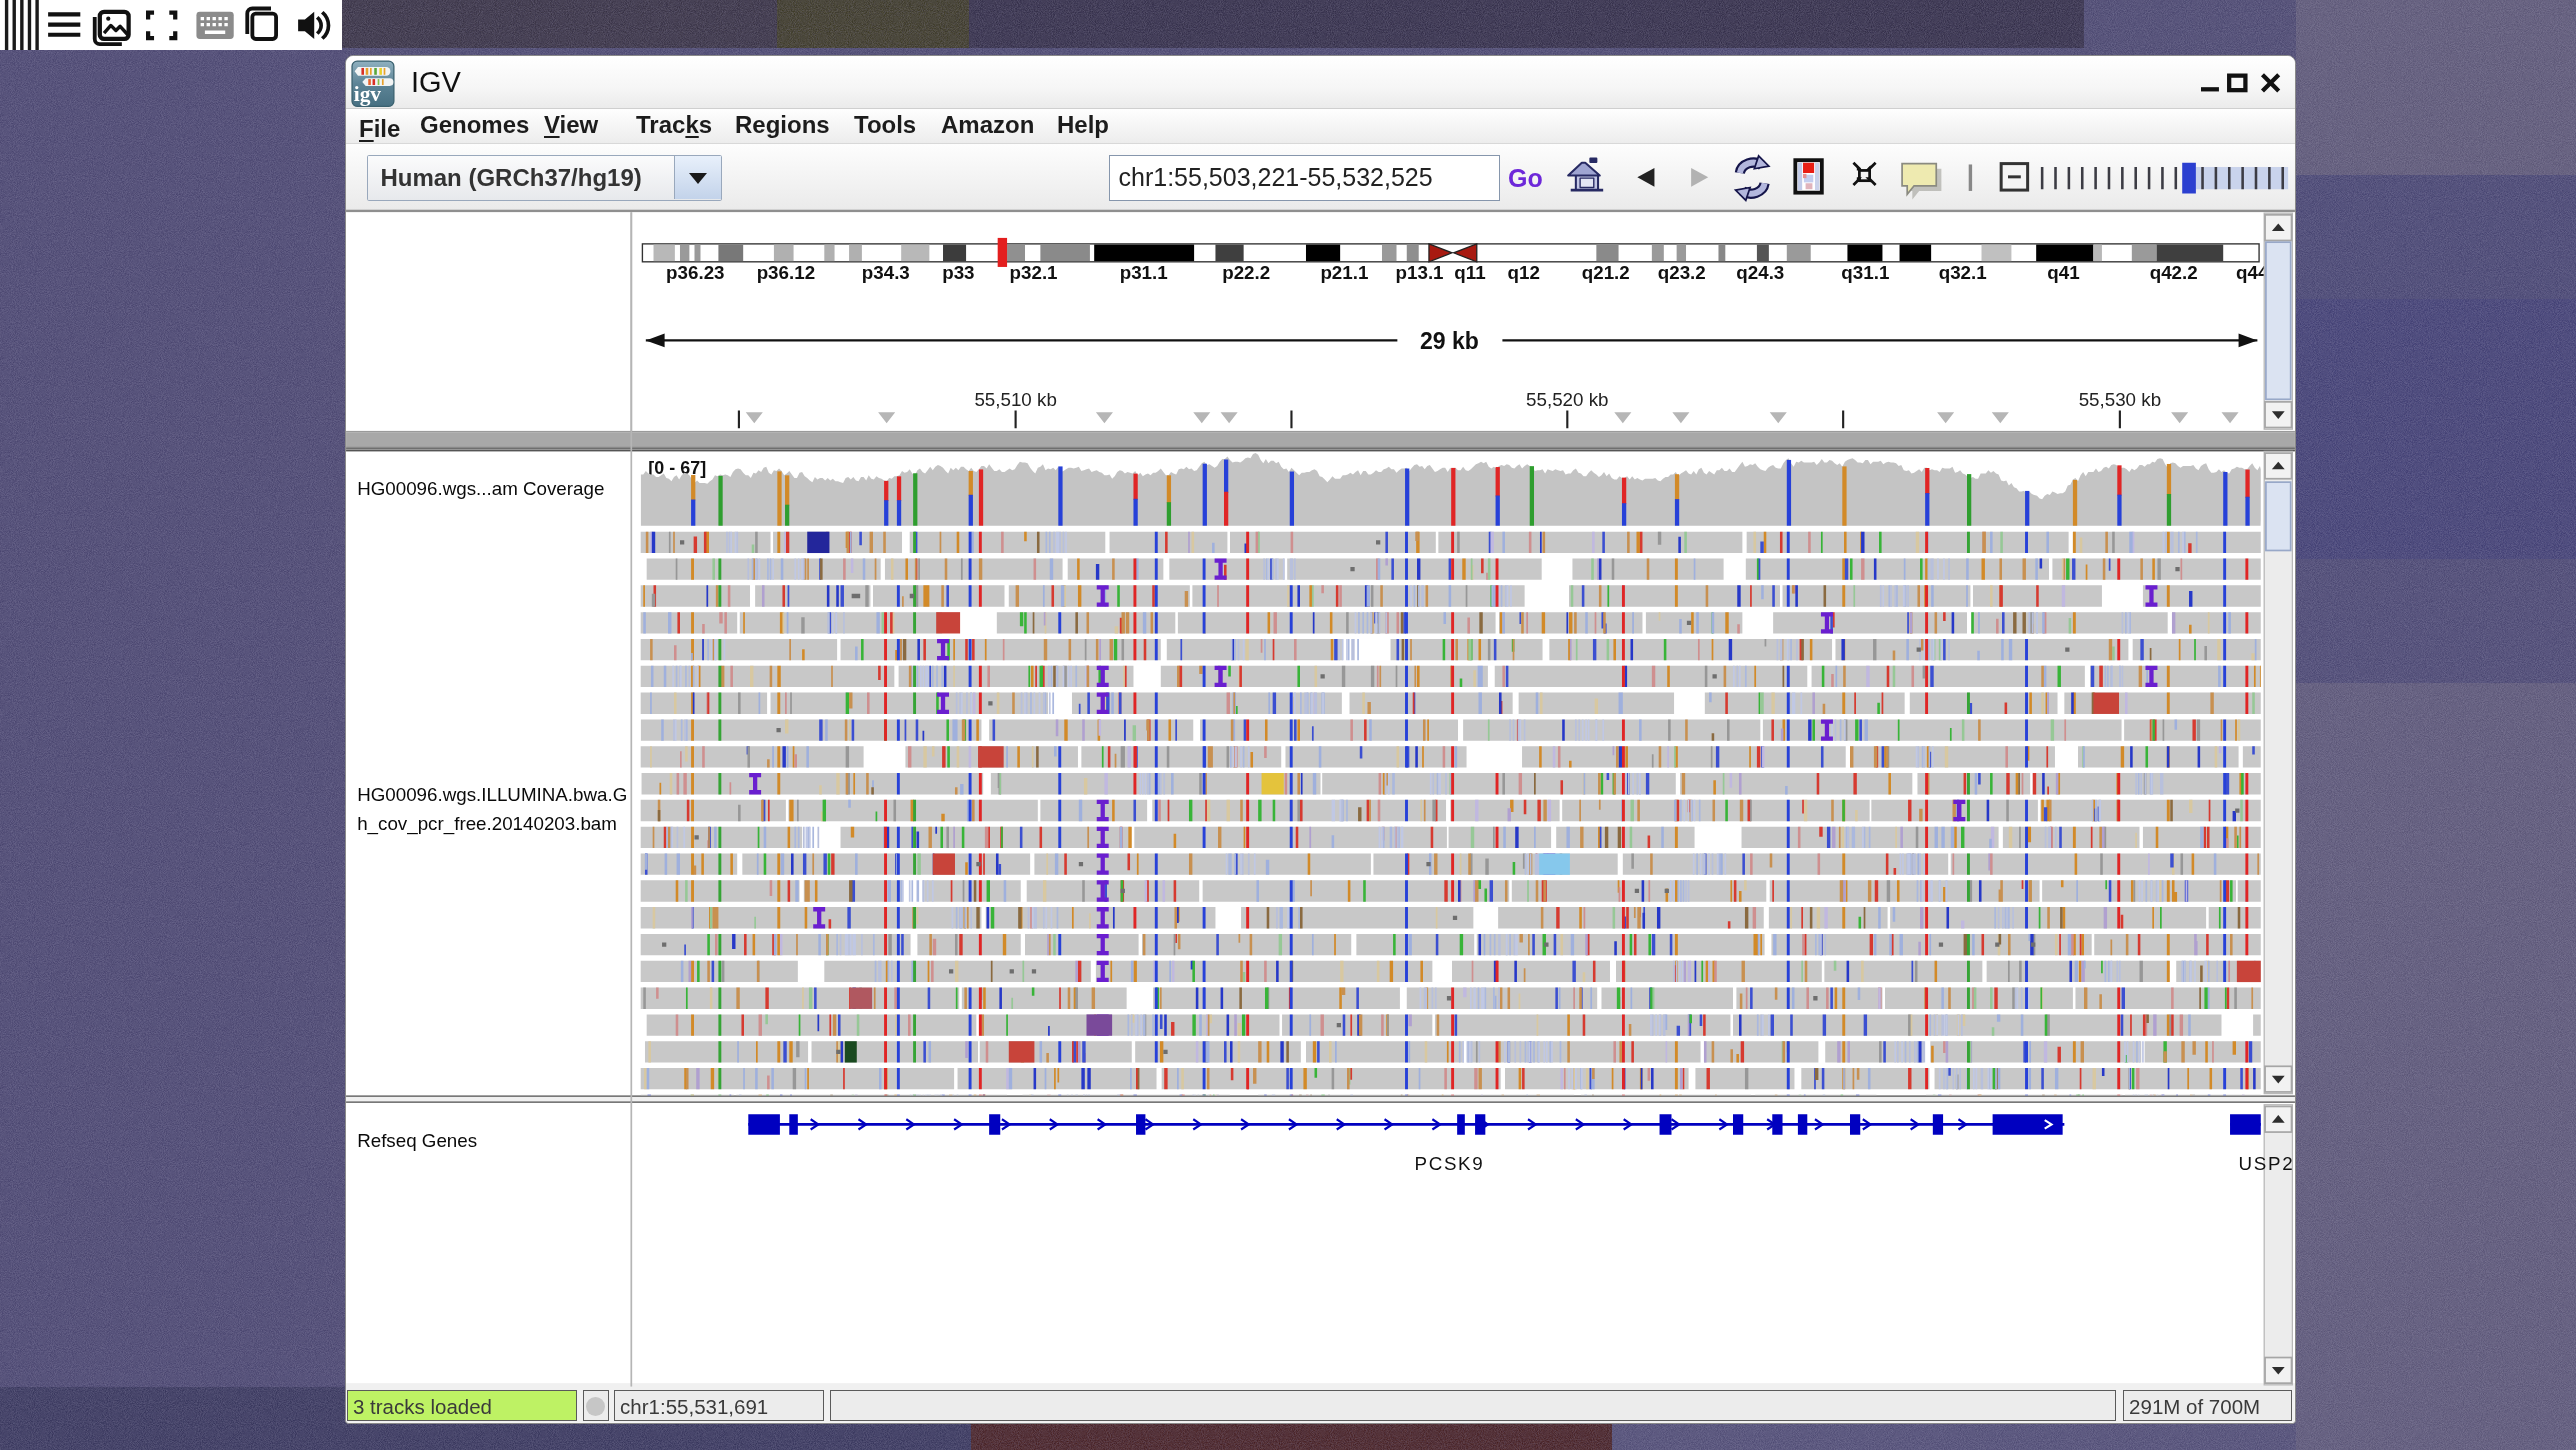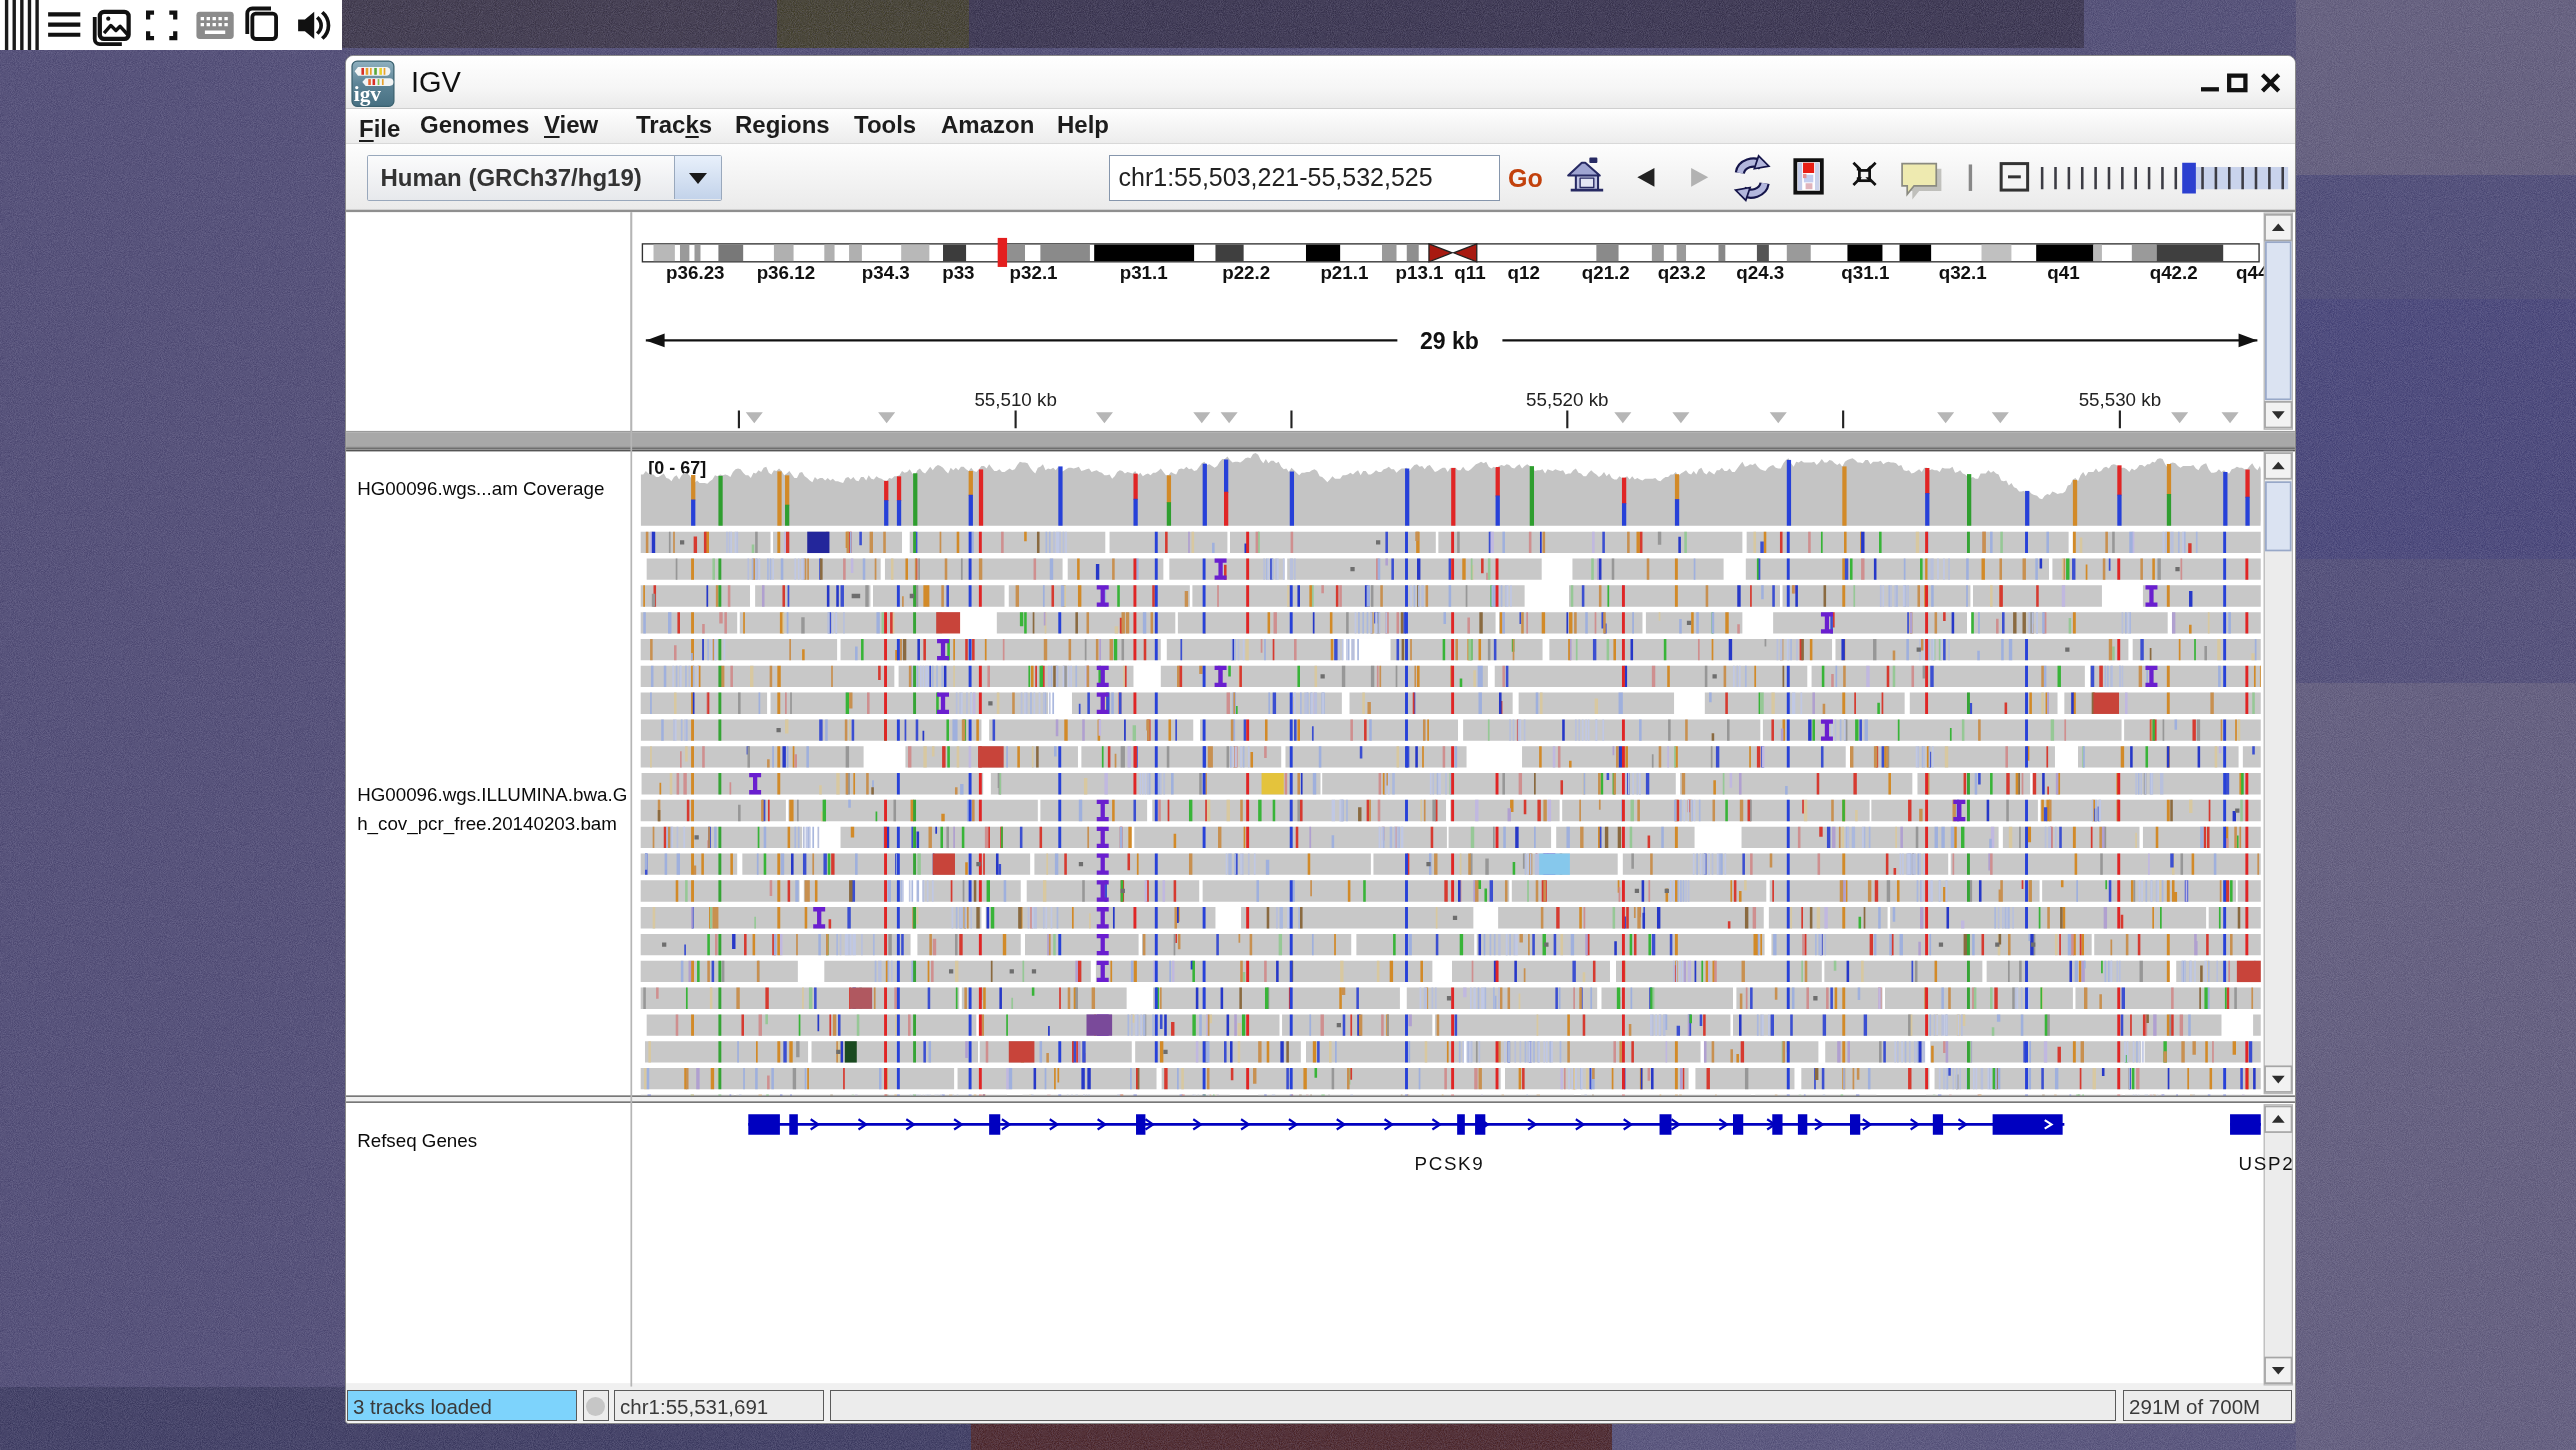--- a/index.html
+++ b/index.html
@@ -80,22 +80,22 @@
  border:1.7px solid #99a8bc;border-radius:1.7px;background:linear-gradient(#fbfbfc,#e7e9ec);box-sizing:border-box">
  <div style="position:absolute;left:12px;top:0;height:43px;line-height:43px;font-size:24px;font-weight:bold;color:#333">Human (GRCh37/hg19)</div>
  <div style="position:absolute;right:0;top:0;width:46px;height:43px;background:linear-gradient(#e8f0fb,#c3d3ea);border-left:1.7px solid #99a8bc">
   <div style="position:absolute;left:13.7px;top:17px;width:0;height:0;border-left:9.4px solid transparent;border-right:9.4px solid transparent;border-top:11px solid #1a1a1a"></div>
  </div>
     </div>
     <div style="position:absolute;left:763px;top:99px;width:391px;height:46px;border:1.7px solid #8696ac;
  background:#fff;box-sizing:border-box">
       <div style="position:absolute;left:8.5px;top:0;height:43px;line-height:43px;font-size:25px;color:#222">chr1:55,503,221-55,532,525</div>
     </div>
-    <div style="position:absolute;left:1162px;top:99px;height:46px;line-height:46px;font-size:25px;font-weight:bold;color:#c2410c">Go</div>
- <div style="position:absolute;left:0.9px;top:1334px;width:230px;height:31px;border:1.7px solid #5a5a5a;background:#7dd3fc;box-sizing:border-box">
+    <div style="position:absolute;left:1162px;top:99px;height:46px;line-height:46px;font-size:25px;font-weight:bold;color:#6d28d9">Go</div>
+ <div style="position:absolute;left:0.9px;top:1334px;width:230px;height:31px;border:1.7px solid #5a5a5a;background:#bef264;box-sizing:border-box">
       <div style="position:absolute;left:5.1px;top:0;height:31px;line-height:31px;font-size:20.5px;color:#3a3a3a;white-space:nowrap">3 tracks loaded</div>
     </div>
     <div style="position:absolute;left:237px;top:1334px;width:26px;height:31px;border:1.7px solid #5a5a5a;background:#ececec;box-sizing:border-box"></div>
     <div style="position:absolute;left:268px;top:1334px;width:210px;height:31px;border:1.7px solid #5a5a5a;background:#ececec;box-sizing:border-box">
       <div style="position:absolute;left:5.1px;top:0;height:31px;line-height:31px;font-size:20.5px;color:#3a3a3a;white-space:nowrap">chr1:55,531,691</div>
     </div>
     <div style="position:absolute;left:484px;top:1334px;width:1286px;height:31px;border:1.7px solid #5a5a5a;background:#ececec;box-sizing:border-box"></div>
     <div style="position:absolute;left:1777px;top:1334px;width:169px;height:31px;border:1.7px solid #5a5a5a;background:#ececec;box-sizing:border-box">
       <div style="position:absolute;left:5.1px;top:0;height:31px;line-height:31px;font-size:20.5px;color:#3a3a3a;white-space:nowrap">291M of 700M</div>
     </div>

